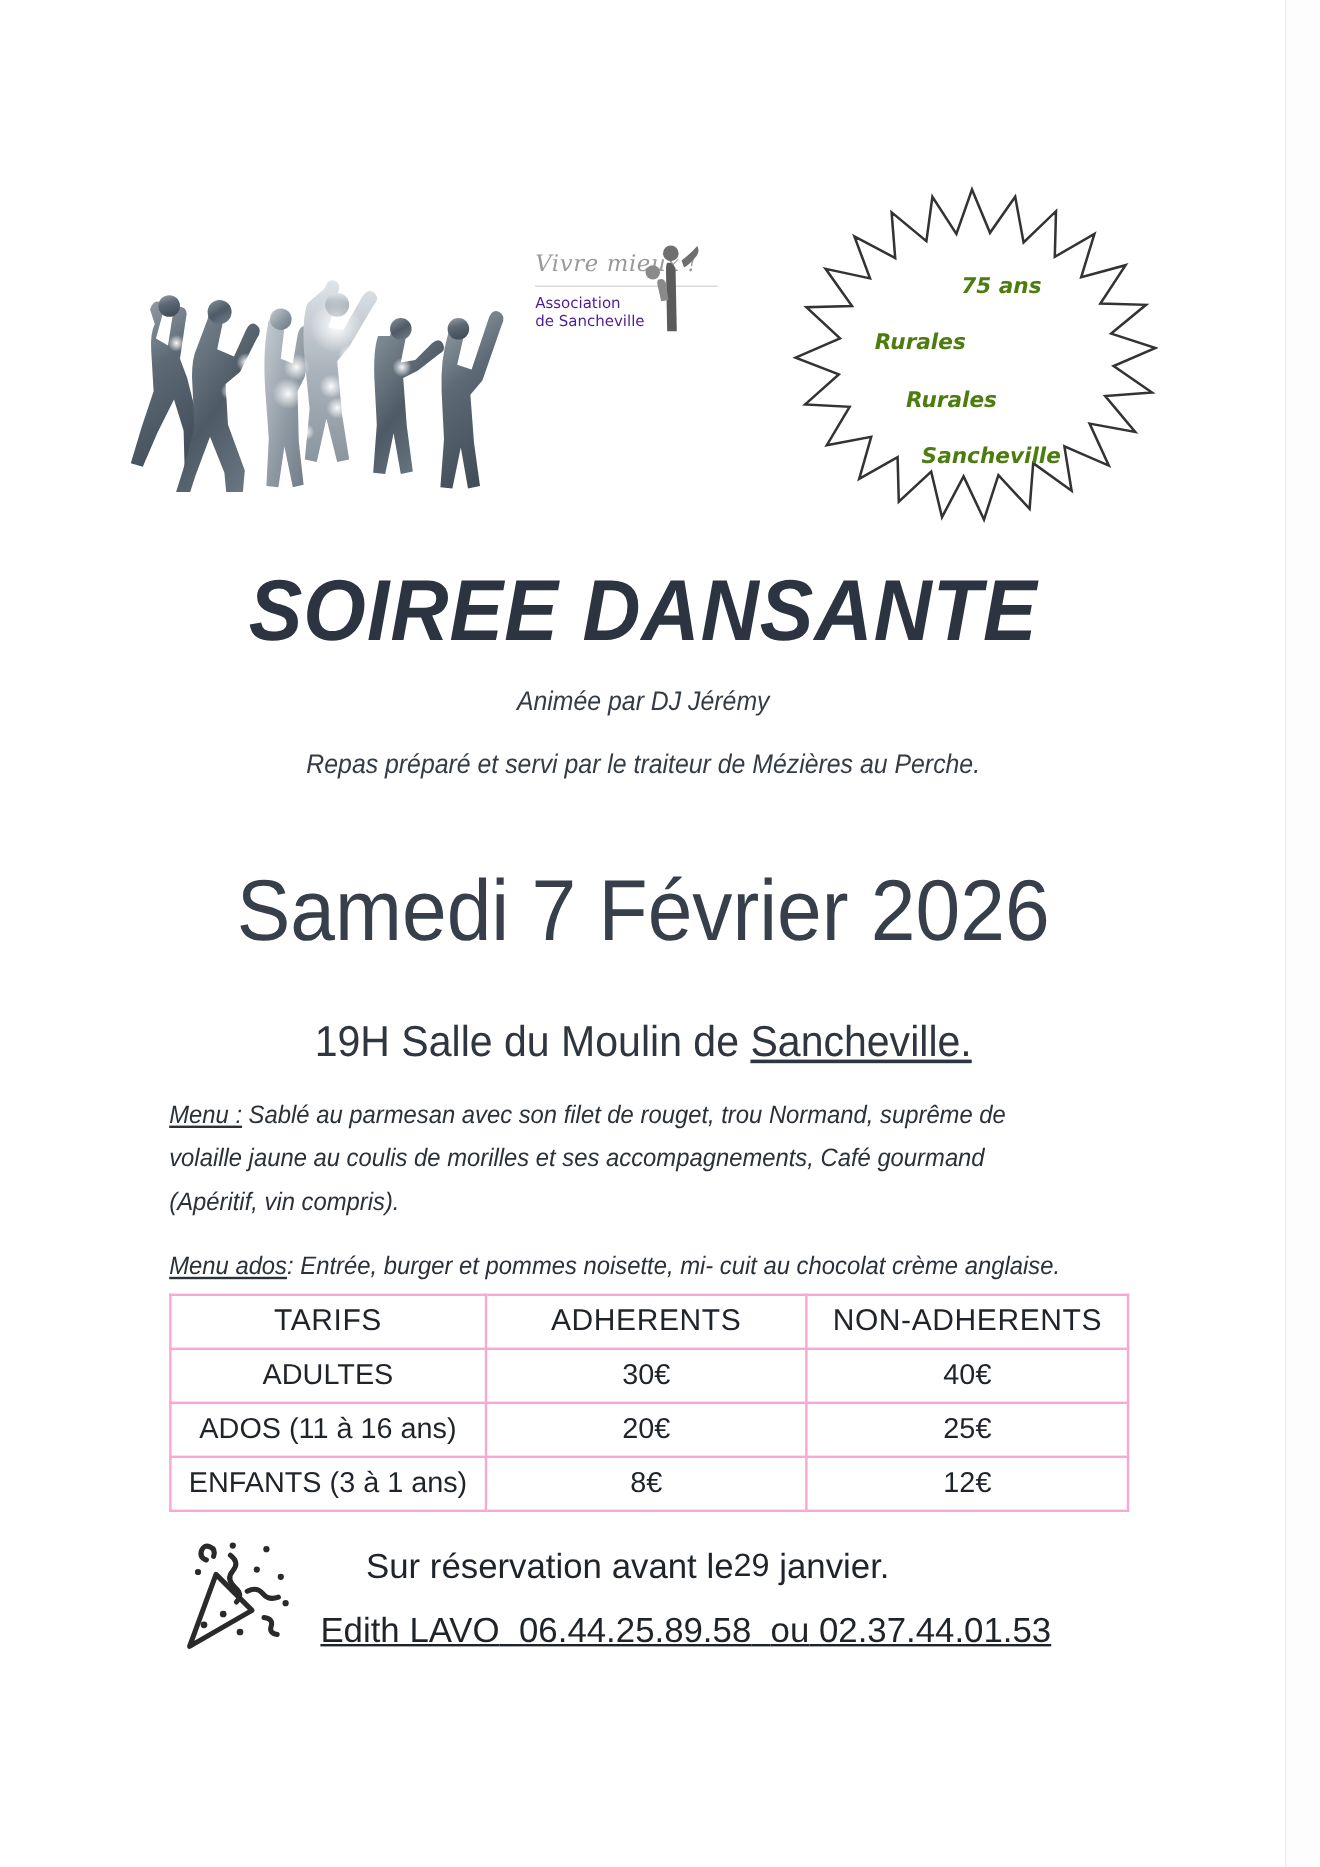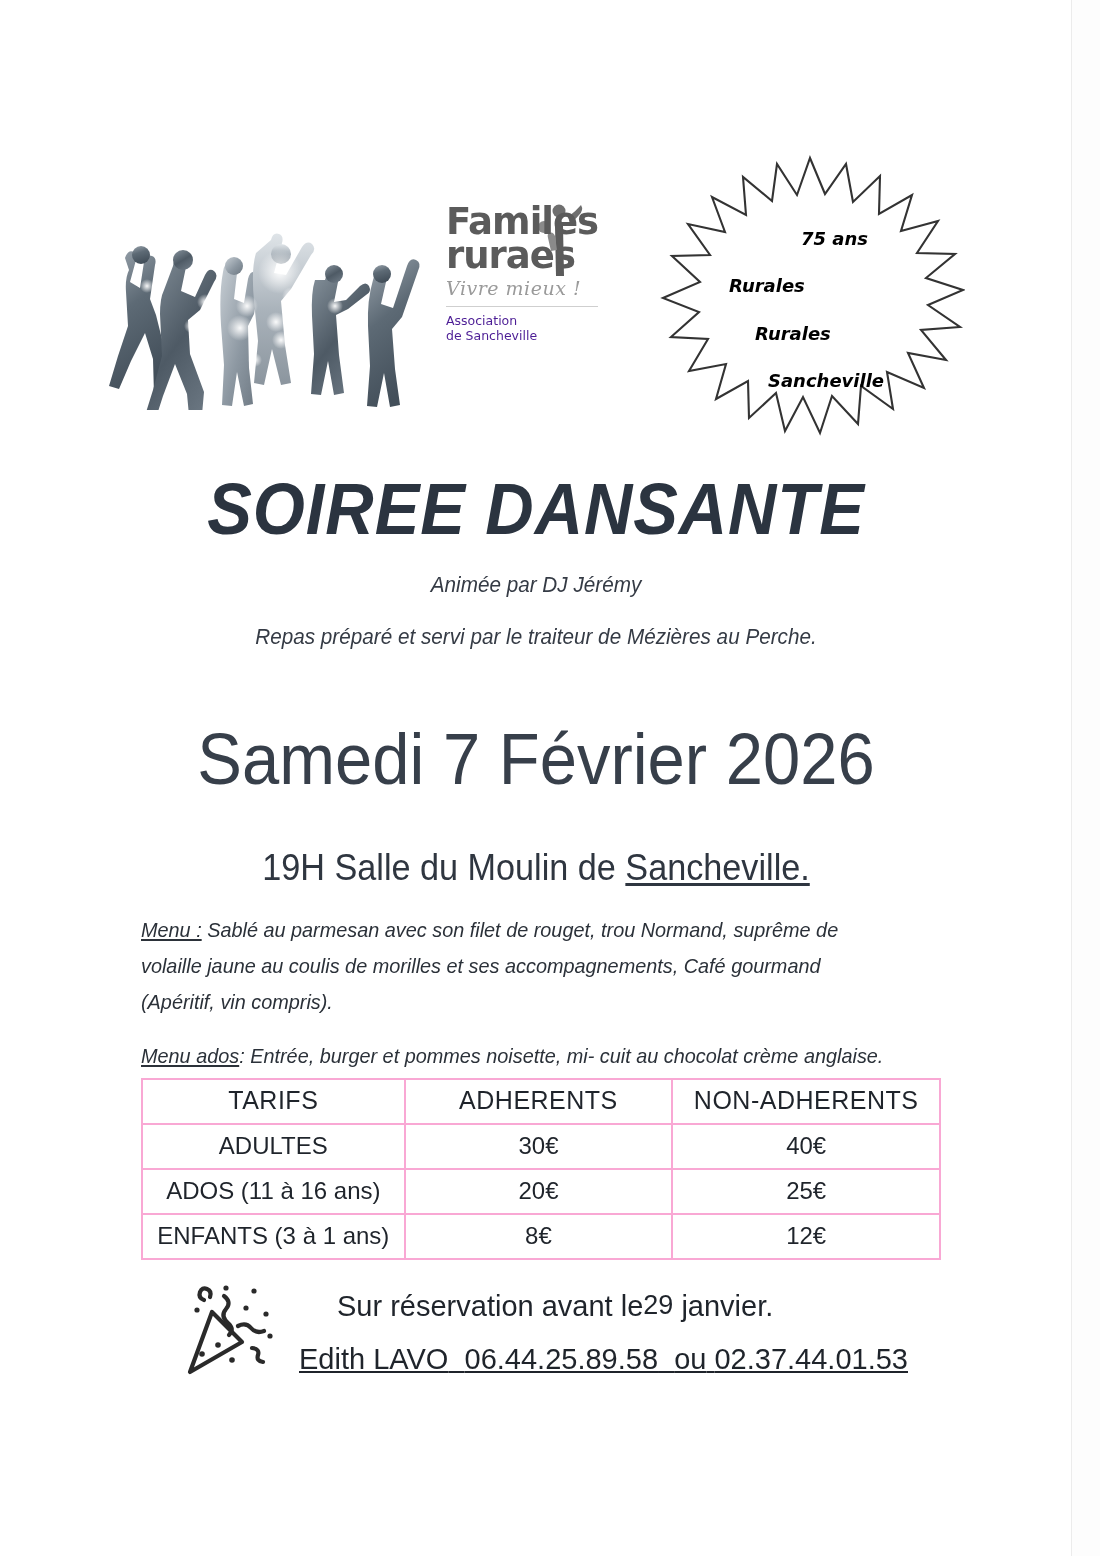--- a/index.html
+++ b/index.html
@@ -111,21 +111,21 @@
     width: 310px;
     height: 300px;
   }
   .badge svg { display:block; width:100%; height:100%; }
   .badge-text {
     position: absolute;
     inset: 0;
     font-family: "DejaVu Sans", sans-serif;
     font-style: italic;
     font-weight: bold;
-    color: #000000;
+    color: #4d7c0f;
   }
   .badge-text span {
     position: absolute;
     white-space: nowrap;
     font-size: 18px;
   }
   .bt1 { left: 146px; top: 78px; }
   .bt2 { left: 74px; top: 125px; }
   .bt3 { left: 100px; top: 173px; }
   .bt4 { left: 113px; top: 220px; }
@@ -238,21 +238,20 @@
   .tarifs .c2 { width: 267px; }
   .tarifs .head td { font-size: 25px; letter-spacing: 0.5px; }
 
   
   .reserve {
     position: absolute;
     top: 1278px;
     left: 0;
     width: 940px;
     height: 120px;
-    margin-left: 32px;
   }
   .popper {
     position: absolute;
     left: 148px;
     top: 4px;
     width: 100px;
     height: 100px;
   }
   .popper svg { display:block; width:100%; height:100%; }
   .res-line1 {
@@ -351,24 +350,20 @@
     <div class="fr-logo">
       <div class="fr-mark">
         <svg viewBox="0 0 58 78" xmlns="http://www.w3.org/2000/svg" aria-hidden="true">
           <circle cx="27" cy="10" r="6.5" fill="#6f6f6f"></circle>
           <circle cx="12" cy="26" r="6" fill="#8a8a8a"></circle>
           <path d="M24 18 q6 -1 7 7 l1 50 l-8 0 l-1 -50 q0 -6 1 -7 z" fill="#5b5b5b"></path>
           <path d="M36 16 q8 -6 13 -12 q3 5 -2 10 q-5 6 -9 8 z" fill="#6f6f6f"></path>
           <path d="M17 32 q4 -2 6 3 l2 14 l-6 1 l-3 -13 q-1 -4 1 -5 z" fill="#8a8a8a"></path>
         </svg>
       </div>
-      <div class="fr-word">
-        <span class="w1"><span>Fami</span><span>les</span></span>
-        <span class="w2"><span>rura</span><span>es</span></span>
-      </div>
       <div class="fr-tag">Vivre mieux !</div>
       <div class="fr-rule"></div>
       <div class="fr-assoc">
         <div>Association</div>
         <div>de Sancheville</div>
       </div>
     </div>
 
     <div class="badge">
       <svg viewBox="0 0 310 300" xmlns="http://www.w3.org/2000/svg" aria-hidden="true">

